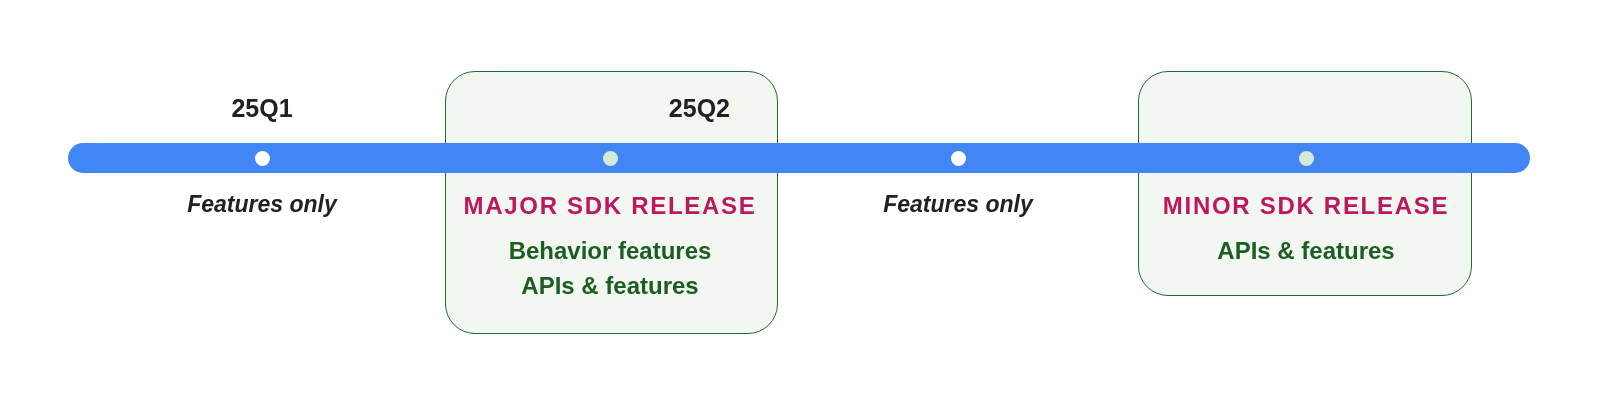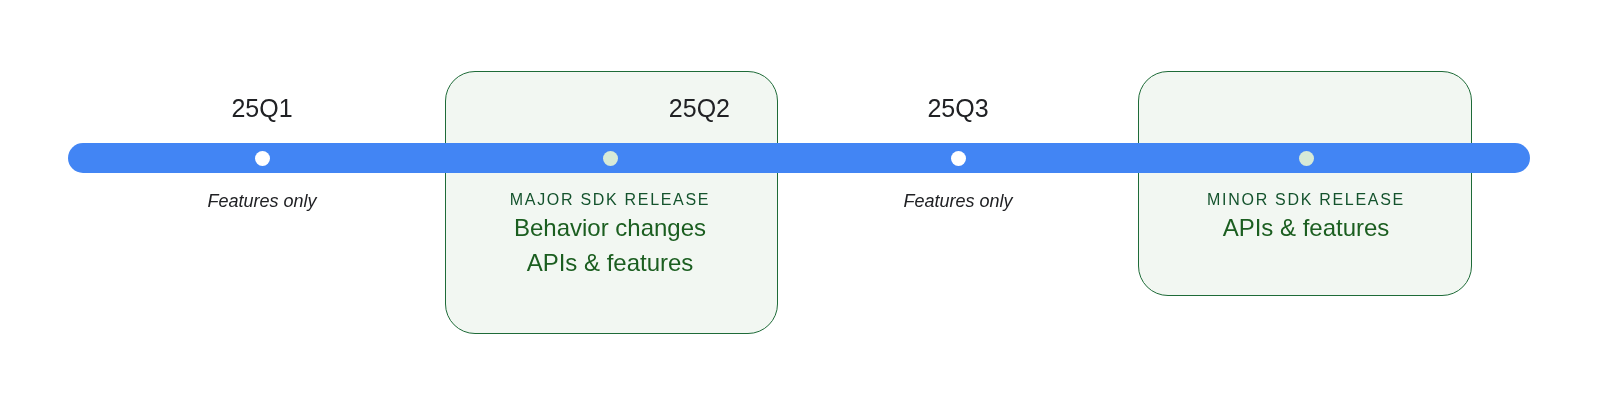--- a/index.html
+++ b/index.html
@@ -2,21 +2,21 @@
 <html><head>
 <meta charset="utf-8">
 <style>
   html, body { margin:0; padding:0; }
   body {
     width:1600px; height:409px;
     background:#ffffff;
     font-family:"Liberation Sans", sans-serif;
     overflow:hidden;
   }
-  #timeline { position:relative; width:1600px; height:351px; }
+  #timeline { position:relative; width:1600px; height:351px;font-weight:bold; }
 
   
   .card {
     position:absolute;
     background:#f2f7f2;
     border:1.6px solid #1e6b38;
     border-radius:30px;
     box-sizing:border-box;
     z-index:1;
   }
@@ -56,31 +56,31 @@
   }
   .below {
     position:absolute;
     top:190px;
     width:340px;
     margin-left:-170px;
     text-align:center;
     z-index:3;
   }
   .plain-note {
-    font-size:18px;
+    font-size:23px;
     font-style:italic;
     color:#202124;
     line-height:1.25;
   }
   .rel-head {
-    font-size:16px;
+    font-size:24px;
     letter-spacing:1.7px;
-    color:#14532d;
+    color:#be185d;
     line-height:1.3;
-    margin-bottom:0;
+    margin-bottom:13px;
   }
   .rel-line {
     font-size:24px;
     color:#1b5e20;
     line-height:1.45;
   }
 </style>
 </head>
 <body>
 
@@ -91,29 +91,28 @@
 
   <div class="rail"></div>
 
   <div class="dot dot-white" style="left:255px;"></div>
   <div class="dot dot-mint" style="left:603px;"></div>
   <div class="dot dot-white" style="left:951px;"></div>
   <div class="dot dot-mint" style="left:1299px;"></div>
 
   <div class="quarter" style="left:262px;">25Q1</div>
   <div class="quarter" style="left:610px;text-align:right;">25Q2</div>
-  <div class="quarter" style="left:958px;">25Q3</div>
 
   <div class="below" style="left:262px;">
     <div class="plain-note">Features only</div>
   </div>
 
   <div class="below" style="left:610px;">
     <div class="rel-head">MAJOR SDK RELEASE</div>
-    <div class="rel-line">Behavior changes</div>
+    <div class="rel-line">Behavior features</div>
     <div class="rel-line">APIs &amp; features</div>
   </div>
 
   <div class="below" style="left:958px;">
     <div class="plain-note">Features only</div>
   </div>
 
   <div class="below" style="left:1306px;">
     <div class="rel-head">MINOR SDK RELEASE</div>
     <div class="rel-line">APIs &amp; features</div>

